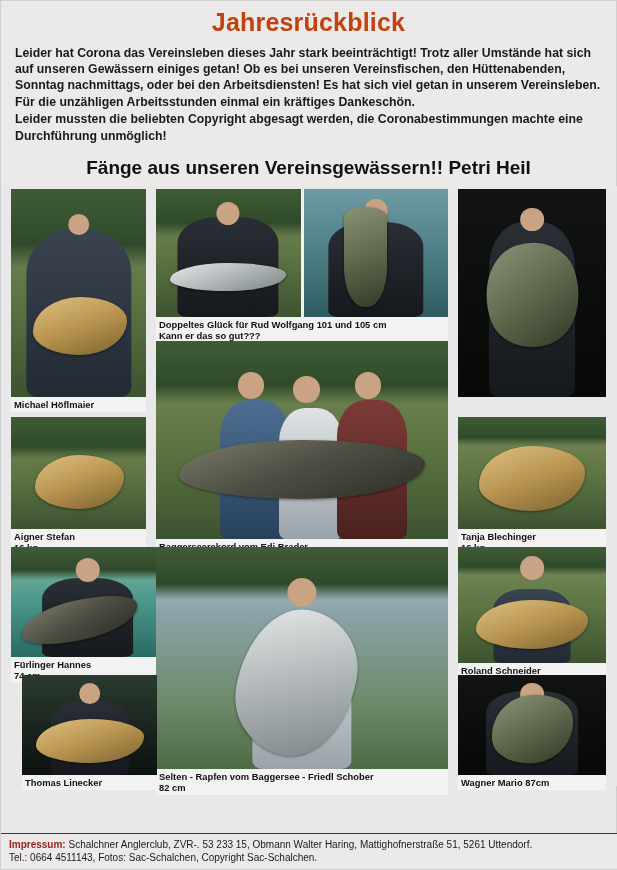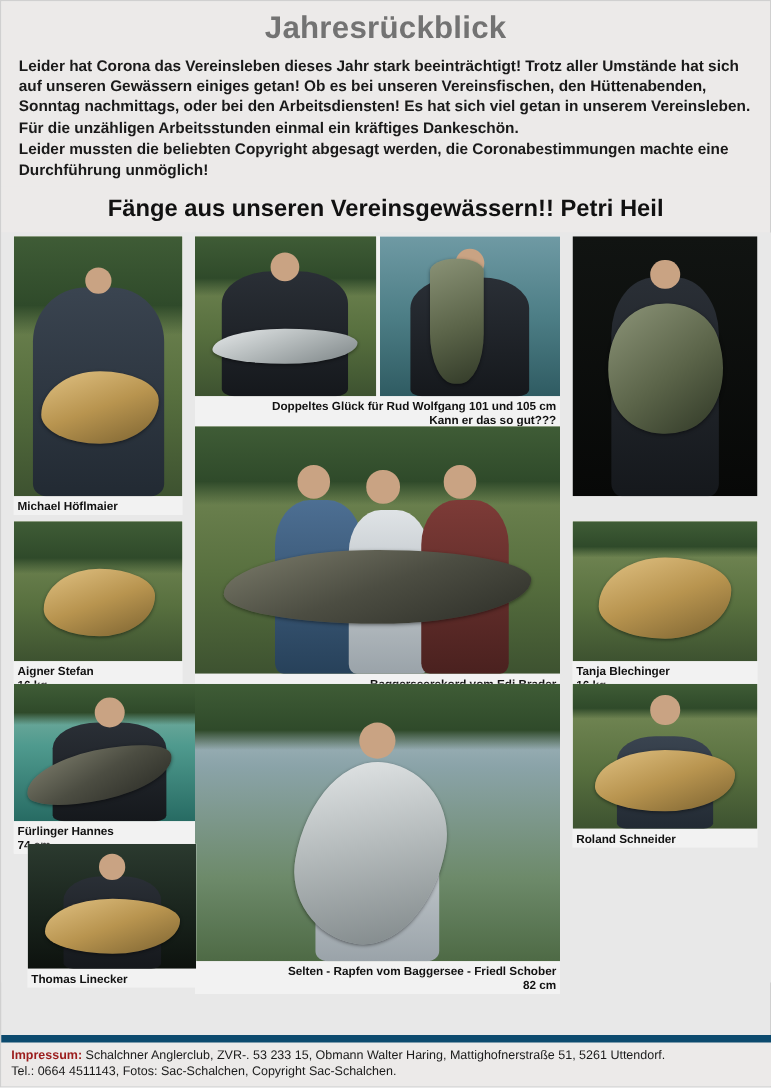--- a/index.html
+++ b/index.html
@@ -24,21 +24,21 @@
 
   
   .header {
     background: #eceae9;
     padding: 6px 14px 4px 14px;
   }
   .title {
     text-align: center;
     font-size: 25px;
     font-weight: bold;
-    color: #737373;
+    color: #c2410c;
     letter-spacing: 0.2px;
     margin: 2px 0 8px 0;
     line-height: 1.1;
   }
   .intro {
     font-size: 12.3px;
     color: #1a1a1a;
     line-height: 1.32;
     font-weight: bold;
   }
@@ -75,30 +75,30 @@
   }
   .caption {
     font-size: 9.4px;
     font-weight: bold;
     color: #111;
     line-height: 1.2;
     padding: 2px 3px 2px 3px;
     background: #f2f2f2;
     white-space: pre-line;
   }
-  .caption.center { text-align: right; }
+  .caption.center { text-align: left; }
 
   
   .footer {
     position: absolute;
     left: 0; bottom: 0;
     width: 617px;
     background: #eceae9;
     padding: 4px 8px 5px 8px;
-    border-top: 6px solid #0c4a6e;
+    border-top: 1px solid #0c4a6e;
   }
   .footer-line {
     font-size: 10px;
     color: #1a1a1a;
     line-height: 1.3;
   }
   .footer-label {
     font-weight: bold;
     color: #9b1c1c;
   }
@@ -274,20 +274,29 @@
     <div class="card" style="left:10px; top:489px; width:135px;margin-left:11px;">
       <div class="photo" style="height:100px;">
         <div class="scene sky-dusk"></div>
         <div class="person dark" style="width:58%; height:74%;"></div>
         <div class="head" style="top:8%;"></div>
         <div class="fish gold" style="left:10%; top:44%; width:80%; height:44%;"></div>
       </div>
       <div class="caption">Thomas Linecker</div>
     </div>
 
+    <div class="card" style="left:457px; top:489px; width:148px;">
+      <div class="photo" style="height:100px;">
+        <div class="scene night"></div>
+        <div class="person dark" style="width:62%; height:84%;"></div>
+        <div class="head" style="top:8%;"></div>
+        <div class="fish pike" style="left:22%; top:20%; width:56%; height:68%; transform:rotate(-8deg);"></div>
+      </div>
+      <div class="caption">Wagner Mario  87cm</div>
+    </div>
 
   </div>
 
   <div class="footer">
     <div class="footer-line">
       <span class="footer-label">Impressum:</span><span> Schalchner Anglerclub, ZVR-. 53 233 15, Obmann Walter Haring, Mattighofnerstraße 51, 5261 Uttendorf.</span>
     </div>
     <div class="footer-line">Tel.: 0664 4511143, Fotos: Sac-Schalchen, Copyright Sac-Schalchen.</div>
   </div>
 

